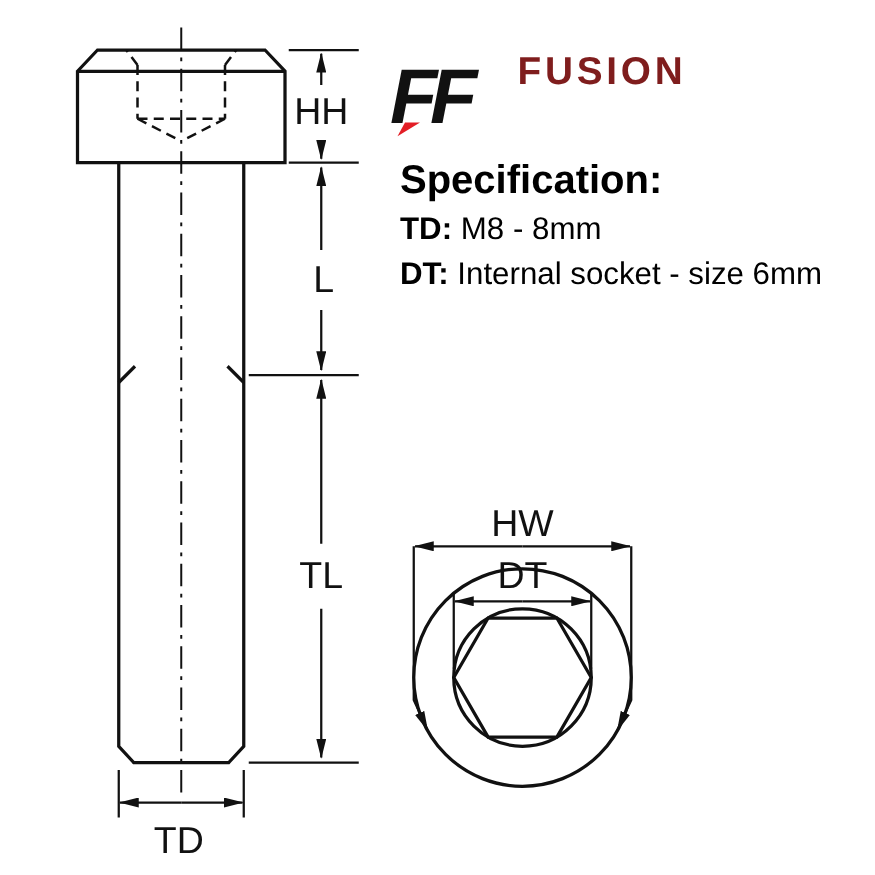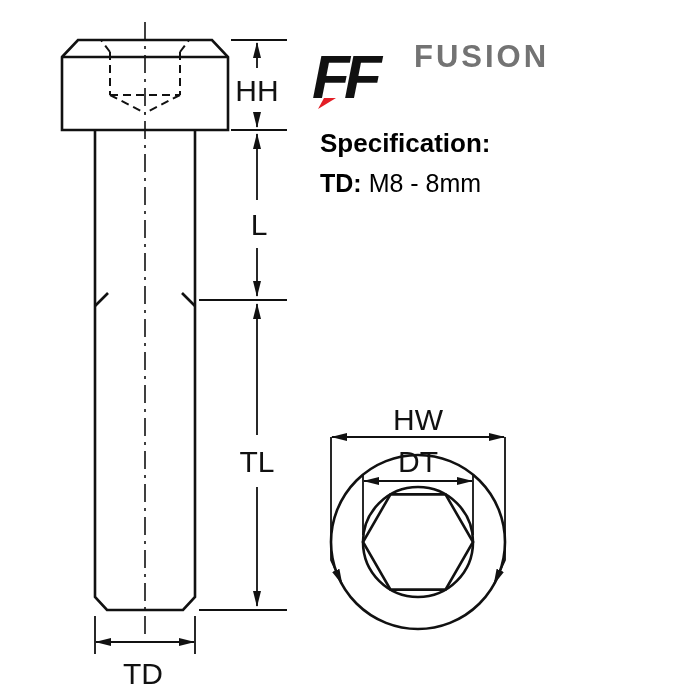--- a/index.html
+++ b/index.html
@@ -12,25 +12,25 @@
   .dim-label{font-size:30px;}
   .outline{fill:none;stroke:#111;stroke-width:2.6;}
   .thin{fill:none;stroke:#111;stroke-width:1.8;}
   .dashed{fill:none;stroke:#111;stroke-width:2;stroke-dasharray:8 5;}
   .centerline{fill:none;stroke:#111;stroke-width:1.6;stroke-dasharray:18 6 3 6;}
 
   .logo{position:absolute;left:314px;top:38px;display:flex;align-items:flex-start;gap:8px;}
   .logo-icon{width:92px;height:72px;position:relative;flex:0 0 auto;}
   .logo-text{display:flex;flex-direction:column;margin-top:2px;}
   .logo-text div{
-    font-weight:bold;font-size:31px;line-height:33px;letter-spacing:3px;color:#737373;
+    font-weight:bold;font-size:31px;line-height:33px;letter-spacing:3px;color:#7f1d1d;
   }
 
   .spec{position:absolute;left:320px;top:126px;}
-  .spec-heading{font-weight:bold;font-size:26px;line-height:34px;margin-bottom:6px;}
+  .spec-heading{font-weight:bold;font-size:32px;line-height:34px;margin-bottom:6px;}
   .spec-row{font-size:25px;line-height:35.5px;white-space:nowrap;}
   .spec-key{font-weight:bold;text-align:right;}
   .spec-val{font-weight:normal;margin-left:7px;margin-top:33px;}
 </style>
 </head>
 <body>
 
 <div class="canvas">
 
   <svg style="left:0;top:0;" width="310" height="700" viewBox="0 0 310 700">
@@ -106,20 +106,23 @@
       <div>FUSION</div>
     </div>
   </div>
 
   <div class="spec">
     <div class="spec-heading">Specification:</div>
 
     <div class="spec-row">
       <span class="spec-key">TD:</span><span class="spec-val">M8 - 8mm</span>
     </div>
+    <div class="spec-row">
+      <span class="spec-key">DT:</span><span class="spec-val">Internal socket - size 6mm</span>
+    </div>
   </div>
 
   <svg style="left:305px;top:395px;" width="230" height="270" viewBox="0 0 230 270">
     <defs>
       <marker id="ah2" viewBox="0 0 16 8" refX="15" refY="4" markerWidth="16" markerHeight="8" markerUnits="userSpaceOnUse" orient="auto-start-reverse">
         <path d="M0,0 L16,4 L0,8 Z" fill="#111"></path>
       </marker>
     </defs>
 
     <circle class="outline" cx="113" cy="147" r="87"></circle>

